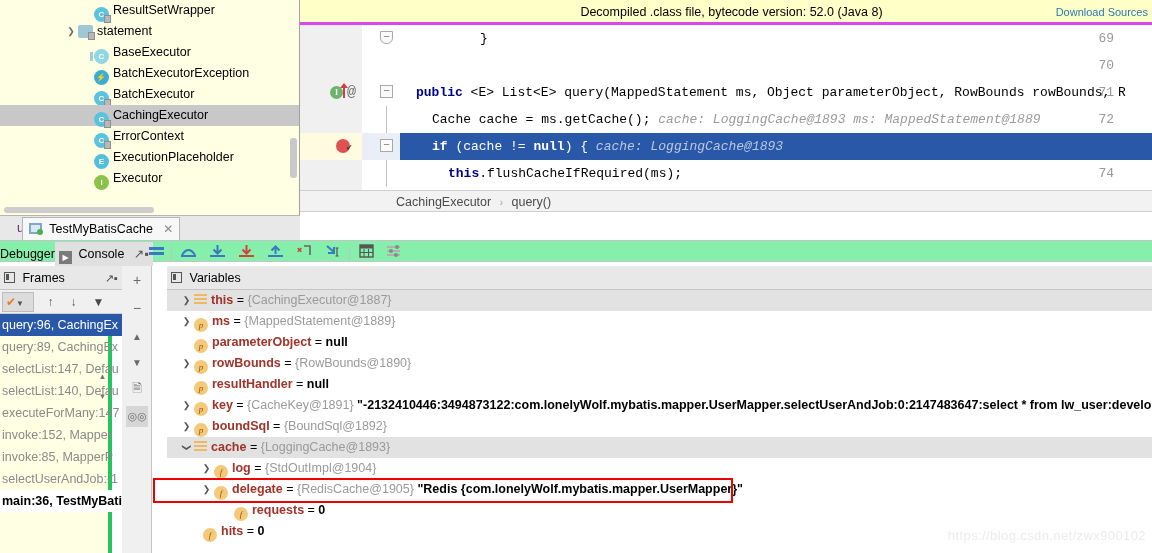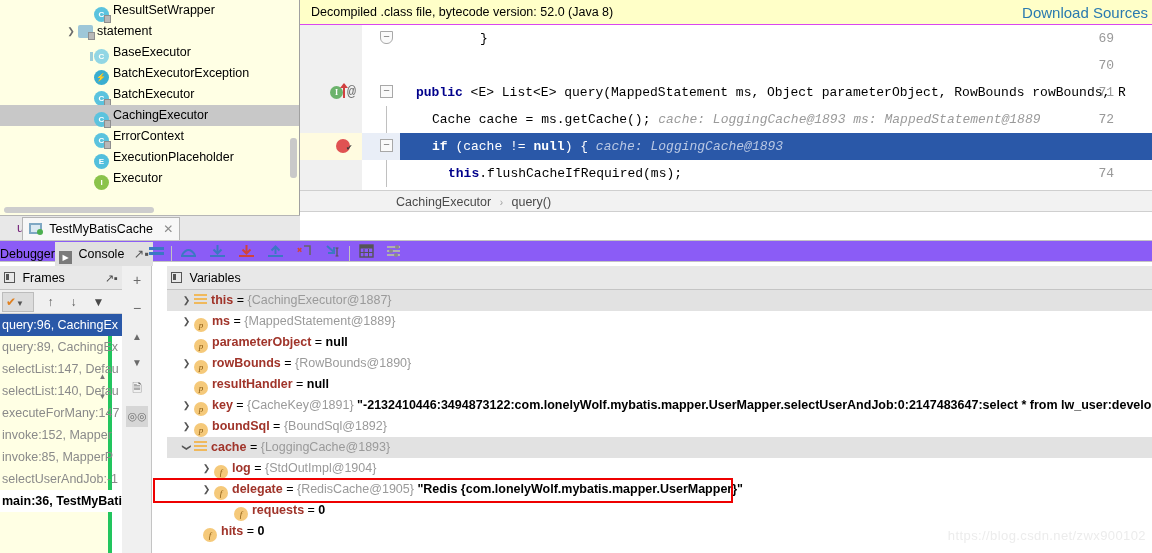--- a/index.html
+++ b/index.html
@@ -67,26 +67,26 @@
     background: #cdcdcd; border-radius: 3px;
   }
 
   
   #editor-area {
     position: absolute; left: 300px; top: 0; width: 852px; height: 190px;
     background: #ffffff; overflow: hidden;
   }
   #decompile-banner {
     position: relative; height: 25px; background: #ffffc8;
-    border-bottom: 1px solid #d946ef;
-    line-height: 25px; padding-left: 11px; font-size: 12.5px; color: #000;
+    border-bottom: 3px solid #d946ef;
+    line-height: 25px; padding-left: 11px; font-size: 12.5px; color: #000; text-align: center;
   }
   #download-sources {
     position: absolute; right: 4px; top: 0; line-height: 25px;
-    color: #2a7ab0; font-size: 15px; cursor: pointer;
+    color: #2a7ab0; font-size: 11px; cursor: pointer;
   }
   #code-wrap { position: relative; height: 165px; background: #fff; }
   .code-line {
     position: relative; height: 27px; line-height: 27px;
     font-family: "Liberation Mono", monospace; font-size: 13px;
     white-space: nowrap;
   }
   .code-line.current { background: #e9eef7; }
   .code-line.current .gutter { background: #fffbe0; }
   .gutter {
@@ -177,21 +177,21 @@
   }
   .tab-icon:after {
     content: ""; position: absolute; right: -3px; bottom: -3px;
     width: 6px; height: 6px; border-radius: 50%; background: #4caf50;
   }
   .tab-label { font-size: 12.5px; color: #000; }
   .tab-close { color: #8a8a8a; margin-left: 7px; font-size: 12px; }
 
   #debug-toolbar {
     position: absolute; left: 0; top: 240px; width: 1152px; height: 22px;
-    background: #8b5cf6; border-top: 1px solid #c4c4c4;
+    background: #86efac; border-top: 1px solid #c4c4c4;
     border-bottom: 1px solid #c4c4c4;
   }
   #dt-debugger {
     position: absolute; left: 0; top: 0; line-height: 26px; font-size: 12.5px;
     color: #000;
   }
   #dt-console {
     position: absolute; left: 55px; top: 1px; height: 24px; line-height: 24px;
     background: #e0e0e0; padding: 0 4px; font-size: 12.5px; white-space: nowrap;
   }

